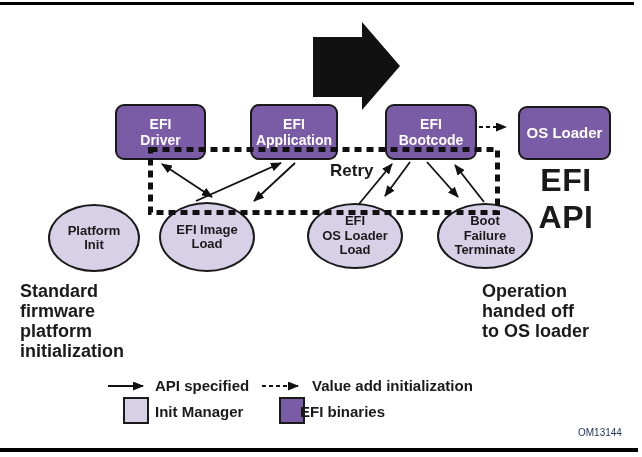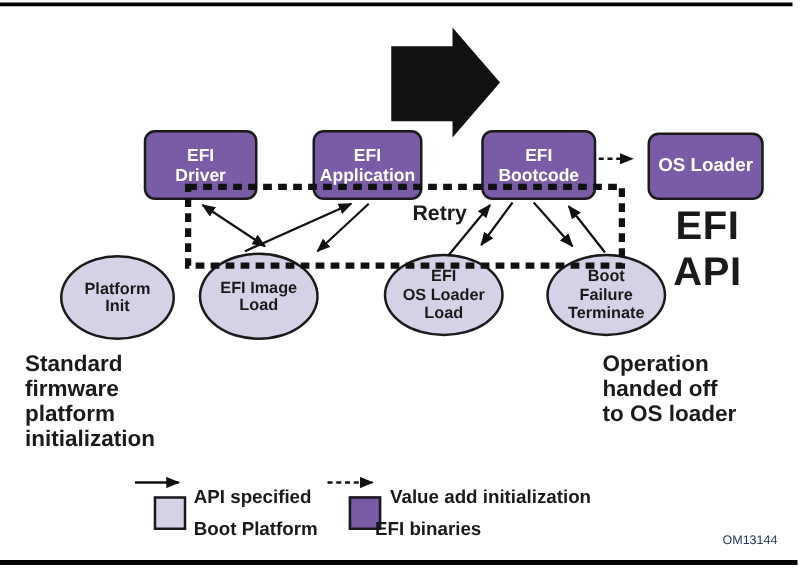--- a/index.html
+++ b/index.html
@@ -47,21 +47,21 @@
     font-size:32px;letter-spacing:0.5px;}
 
   .description{position:absolute;z-index:2;color:#1a1a1a;font-weight:bold;
     font-size:18px;line-height:20px;white-space:pre-line;top:281px;}
   #description-platform-init{left:20px;}
   #description-image-load{left:173px;}
   #description-os-loader-load{left:311px;}
   #description-services-terminate{left:442px;margin-left:40px;}
 
   .legend-label{position:absolute;z-index:2;color:#1a1a1a;font-weight:bold;
-    font-size:15px;margin-top:12px;}
+    font-size:15px;}
   #legend-api-specified-label{left:155px;top:377px;}
   #legend-value-add-label{left:312px;top:377px;}
   #legend-boot-manager-label{left:155px;top:403px;}
   #legend-efi-binaries-label{left:300px;top:403px;}
 
   .legend-swatch{position:absolute;z-index:2;box-sizing:border-box;
     border:2.5px solid #1a1a1a;width:26px;height:27px;top:397px;}
   #legend-boot-manager-swatch{left:123px;background:var(--boot-manager-fill,#D7D1E8);}
   #legend-efi-binaries-swatch{left:279px;background:var(--efi-binaries-fill,#7A5BA6);}
 
@@ -127,18 +127,18 @@
 firmware
 platform
 initialization</div>
   <div id="description-services-terminate" class="description">Operation
 handed off
 to OS loader</div>
 
   <div id="legend-api-specified-label" class="legend-label">API specified</div>
   <div id="legend-value-add-label" class="legend-label">Value add initialization</div>
   <div id="legend-boot-manager-swatch" class="legend-swatch"></div>
-  <div id="legend-boot-manager-label" class="legend-label">Boot Platform</div>
+  <div id="legend-boot-manager-label" class="legend-label">Init Manager</div>
   <div id="legend-efi-binaries-swatch" class="legend-swatch"></div>
   <div id="legend-efi-binaries-label" class="legend-label">EFI binaries</div>
 
   <div id="figure-id">OM13144</div>
 </div>
 
 </body></html>

